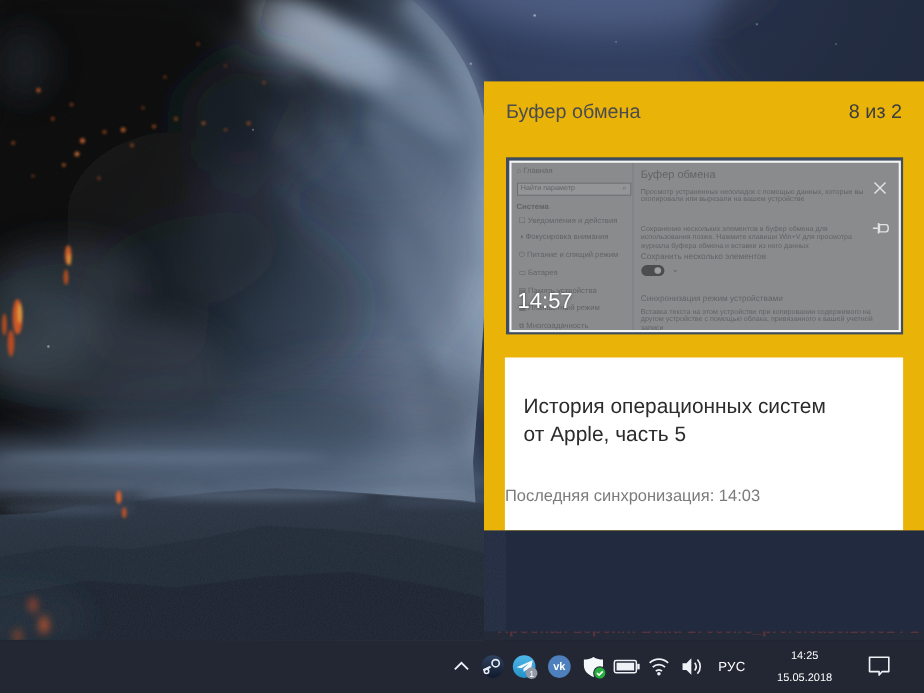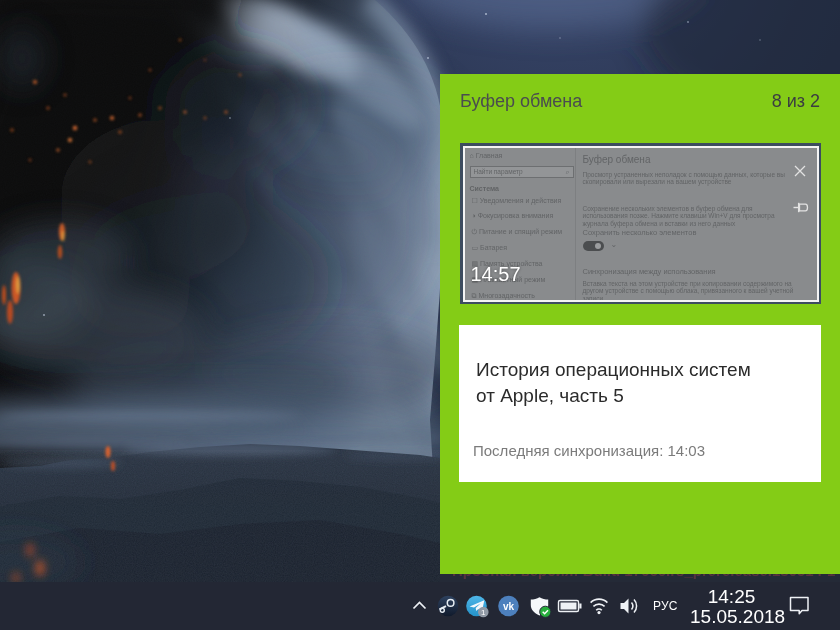--- a/index.html
+++ b/index.html
@@ -2,46 +2,46 @@
 <html><head>
 <meta charset="utf-8">
 <style>
   html,body{margin:0;padding:0;}
   body{width:840px;height:630px;overflow:hidden;position:relative;
        font-family:"Liberation Sans",sans-serif;background:#1c2534;}
   .abs{position:absolute;}
   
   #wall{left:0;top:0;width:840px;height:582px;}
   
-  #panel{left:440px;top:74px;width:400px;height:557px;background:#84cc16;}
+  #panel{left:440px;top:74px;width:400px;height:408px;background:#eab308;}
   #phead{position:absolute;left:20px;top:17px;right:20px;height:30px;
          font-size:18px;color:#4a4c4f;}
   #phead .count{float:right;color:#3b3d41;}
   
   #thumb{position:absolute;left:20px;top:69px;width:361px;height:161px;
          background:#3d4c5f;}
   #thumbw{position:absolute;left:2.5px;top:2.5px;right:2.5px;bottom:2.5px;background:#f4f4f4;}
   #thumbc{position:absolute;left:2px;top:2px;right:2px;bottom:2px;background:#898b8d;overflow:hidden;}
   .mini{position:absolute;color:#626466;filter:blur(0.7px);white-space:nowrap;}
   #ts{position:absolute;left:6px;top:115.5px;color:#fff;font-size:20px;
       text-shadow:0 0 3px rgba(0,0,0,.45);filter:none;}
   #closex{position:absolute;left:354px;top:91px;}
   #pinic{position:absolute;left:353px;top:127px;}
   
   #card{position:absolute;left:19px;top:251px;width:362px;height:157px;background:#ffffff;}
   #card .t{position:absolute;left:17px;top:32px;font-size:19px;line-height:26px;color:#2b2b2b;}
-  #card .s{position:absolute;left:14px;top:117px;font-size:15px;color:#7b7b7b;}
+  #card .s{position:absolute;left:0;top:117px;font-size:15px;color:#7b7b7b;}
   
   #wm{left:440px;top:574px;width:400px;height:8px;overflow:hidden;background:#242a37;}
   #wm span{position:absolute;left:12px;top:-12.5px;font-size:15px;color:#693840;font-weight:bold;filter:blur(0.5px);opacity:0.75;}
   
   #bar{left:0;top:582px;width:840px;height:48px;background:#232734;color:#fff;}
   #bar svg{position:absolute;}
   #rus{position:absolute;left:653px;top:16.5px;font-size:12px;letter-spacing:.2px;}
-  #clock{position:absolute;left:690px;top:4.5px;width:83px;text-align:center;font-size:19px;line-height:20px;}
+  #clock{position:absolute;left:690px;top:4.5px;width:83px;text-align:center;font-size:10px;line-height:20px;}
 </style>
 </head>
 <body>
 <div id="wall" class="abs"><svg width="840" height="582" viewBox="0 0 840 582">
 <defs>
   <radialGradient id="gsp" cx="560" cy="-80" r="560" gradientUnits="userSpaceOnUse">
     <stop offset="0" stop-color="#3b4a70"></stop>
           <stop offset="0.45" stop-color="#2b3652"></stop>
           <stop offset="1" stop-color="#212a3f"></stop>
   </radialGradient>
@@ -224,21 +224,21 @@
       <div class="mini" style="left:7px;top:128px;font-size:7px;">▦ Планшетный режим</div>
       <div class="mini" style="left:7px;top:144px;font-size:7px;">⧉ Многозадачность</div>
       <div style="position:absolute;left:110px;top:0;width:1px;height:100%;background:#7d7f81;"></div>
       <div class="mini" style="left:118px;top:6px;font-size:10px;">Буфер обмена</div>
       <div class="mini" style="left:118px;top:23px;font-size:6.5px;line-height:7.5px;white-space:normal;width:212px;">Просмотр устраненных неполадок с помощью данных, которые вы скопировали или вырезали на вашем устройстве</div>
       <div class="mini" style="left:118px;top:44px;font-size:7.5px;margin-top:36px;">Сохранить несколько элементов</div>
       <div class="mini" style="left:118px;top:57px;font-size:6.5px;line-height:7.5px;white-space:normal;width:216px;">Сохранение нескольких элементов в буфер обмена для использования позже. Нажмите клавиши Win+V для просмотра журнала буфера обмена и вставки из него данных</div>
       <div style="position:absolute;left:118px;top:93px;width:21px;height:10.5px;background:#4b4d4f;border-radius:6px;"></div>
       <div style="position:absolute;left:130px;top:95px;width:6.5px;height:6.5px;background:#9b9d9f;border-radius:50%;"></div>
       <div class="mini" style="left:146px;top:92px;font-size:8px;">⌄</div>
-      <div class="mini" style="left:118px;top:119px;font-size:7.5px;">Синхронизация между использования</div>
+      <div class="mini" style="left:118px;top:119px;font-size:7.5px;">Синхронизация режим устройствами</div>
       <div class="mini" style="left:118px;top:132px;font-size:6.5px;line-height:7.5px;white-space:normal;width:216px;">Вставка текста на этом устройстве при копировании содержимого на другом устройстве с помощью облака, привязанного к вашей учетной записи</div>
       <div id="ts">14:57</div>
     </div>
       </div>
   </div>
   <svg id="closex" width="12" height="12" viewBox="0 0 12 12">
     <path d="M1 1 L11 11 M11 1 L1 11" stroke="#e2e2e2" stroke-width="1.3"></path>
   </svg>
   <svg id="pinic" width="16" height="13" viewBox="0 0 16 13">
     <path d="M0.5 6.5 H5" stroke="#e2e2e2" stroke-width="1.4" fill="none"></path>

